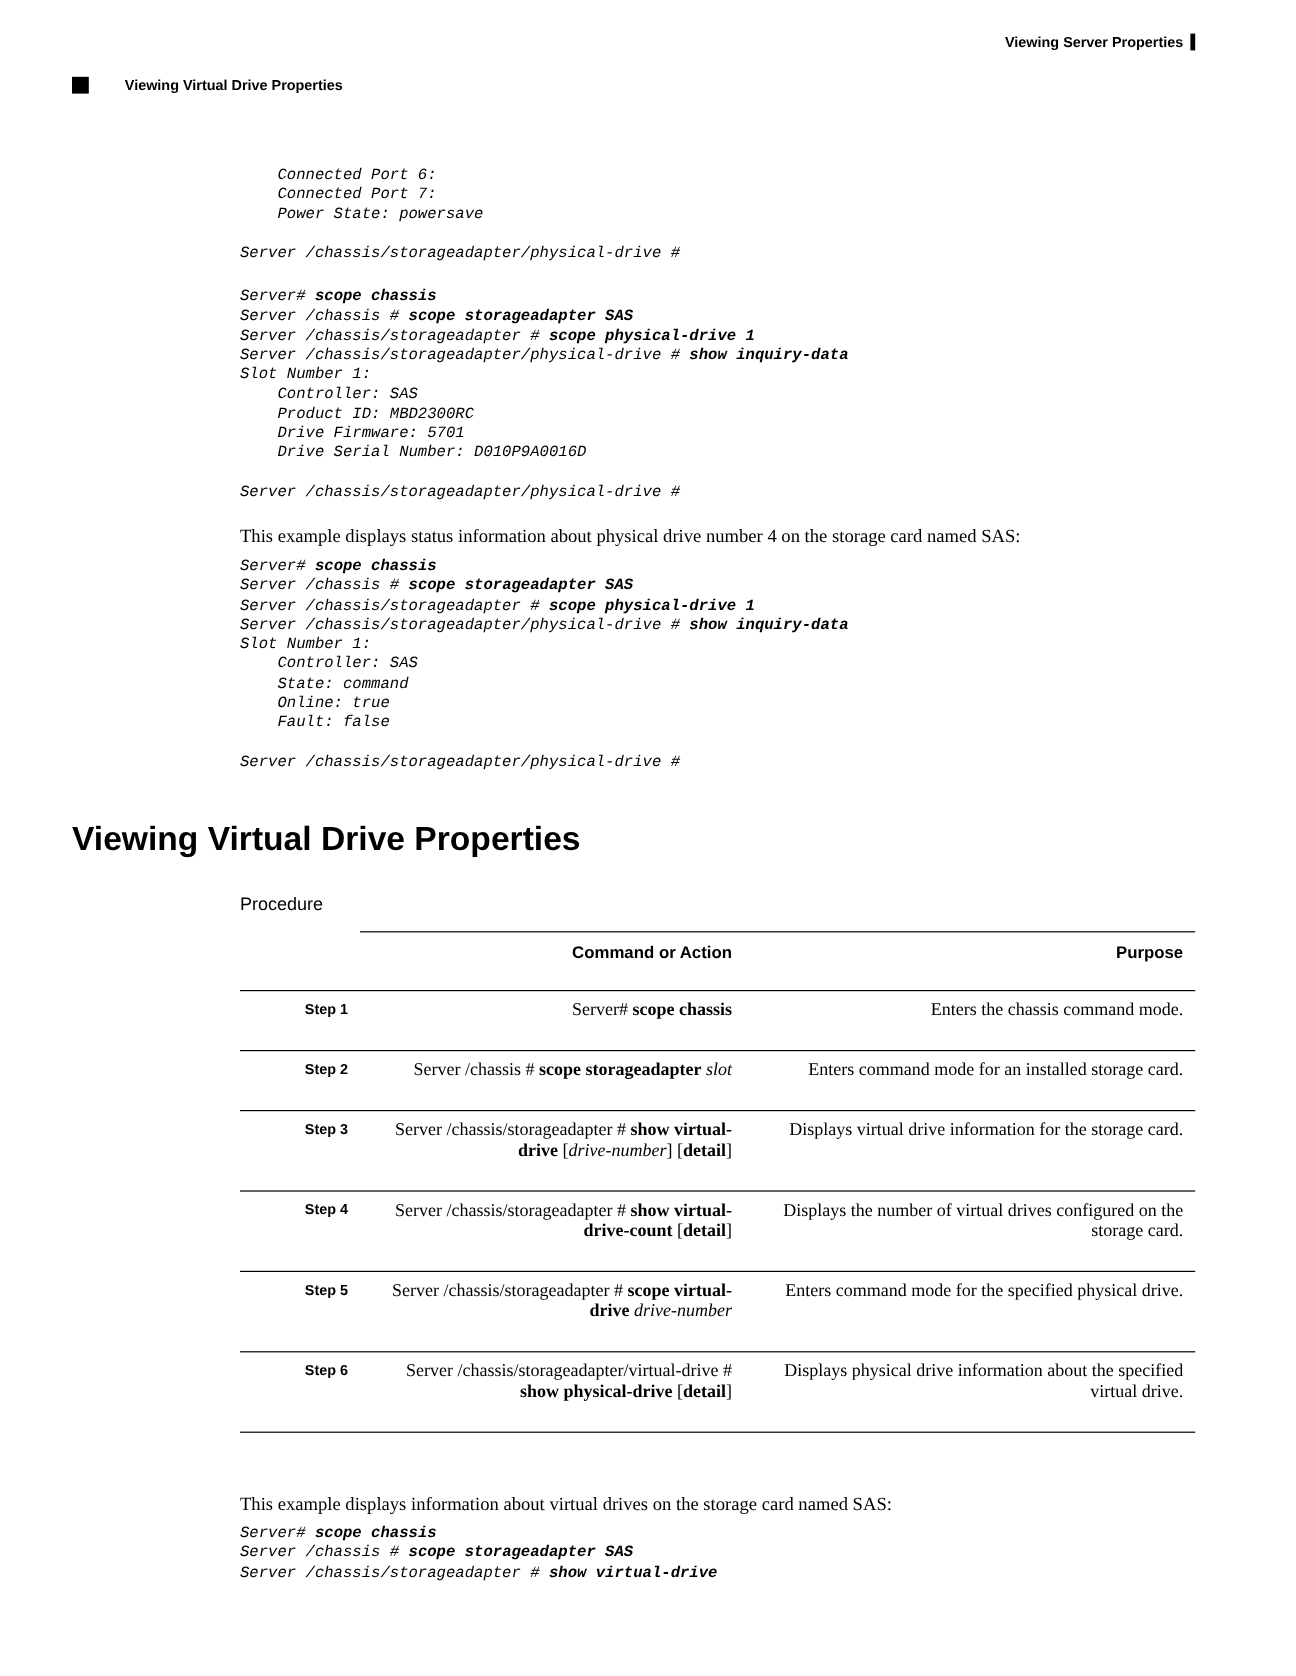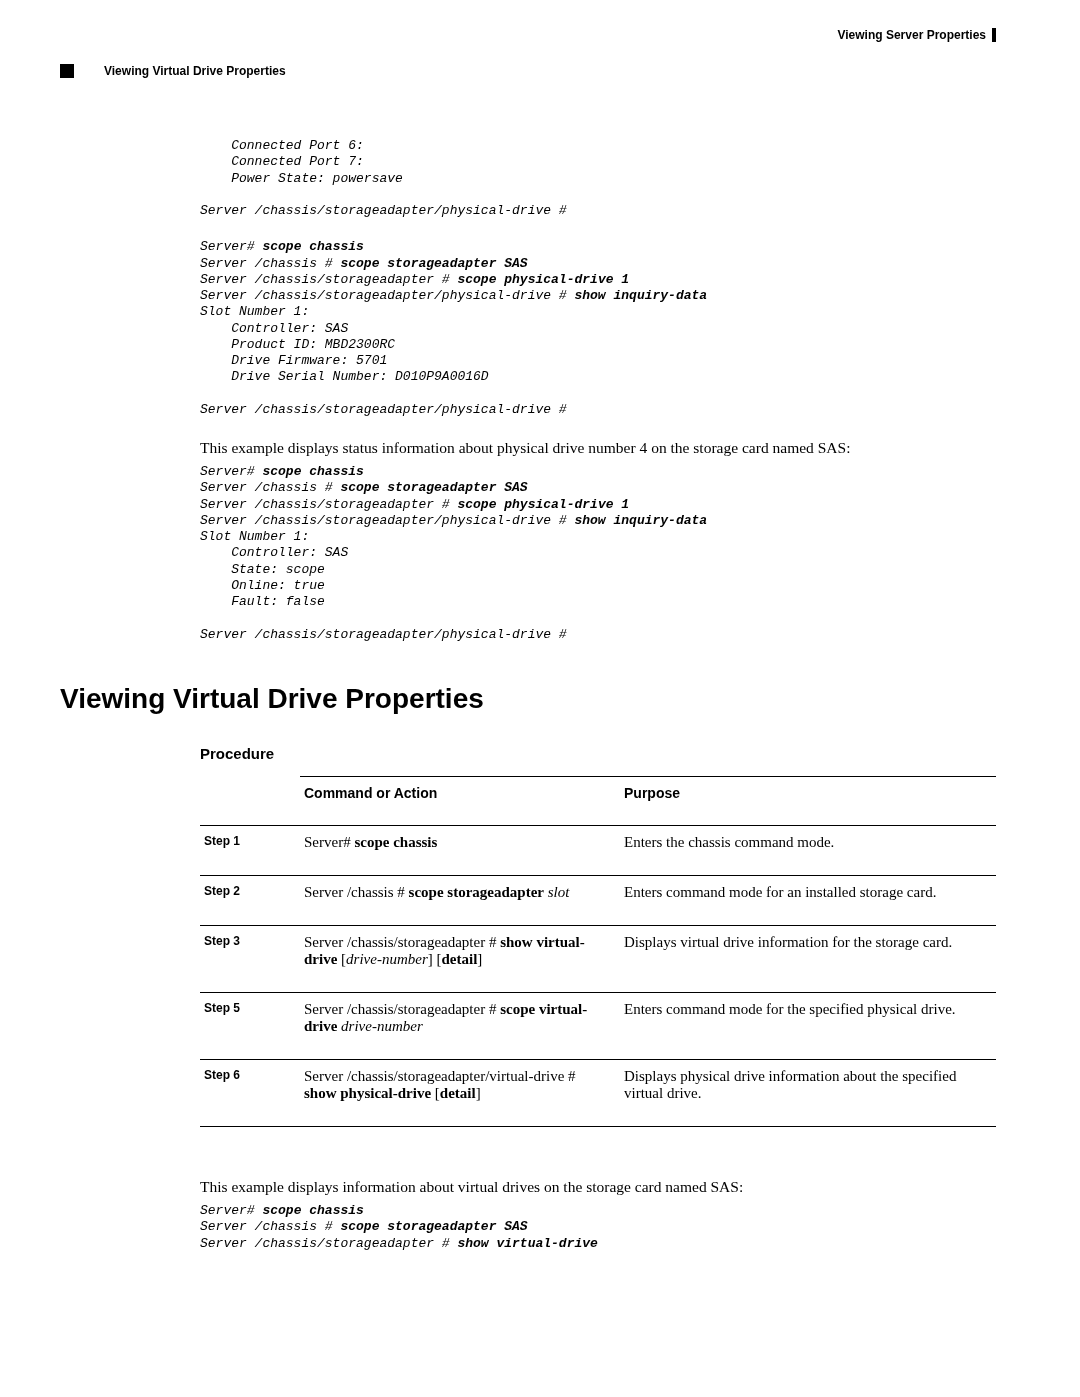--- a/index.html
+++ b/index.html
@@ -60,33 +60,33 @@
       margin: 2px 0 6px 0;
     }
     h1.section-title {
       font-family: Arial, Helvetica, sans-serif;
       font-weight: bold;
       font-size: 28px;
       margin: 40px 0 30px 0;
     }
     .procedure-label {
       font-family: Arial, Helvetica, sans-serif;
-      font-weight: bold;
+      font-weight: normal;
       font-size: 15px;
       margin-left: 140px;
       margin-bottom: 14px;
     }
     table.procedure {
       margin-left: 140px;
       border-collapse: collapse;
       font-size: 15px;
       width: calc(100% - 140px);
     }
     table.procedure th, table.procedure td {
-      text-align: left;
+      text-align: right;
       vertical-align: top;
       padding: 8px 10px 24px 4px;
       border-top: 1px solid #000;
     }
     table.procedure tr:last-child td { border-bottom: 1px solid #000; }
     table.procedure thead tr th:first-child {
       border-top: none;
     }
     table.procedure thead tr th {
       font-family: Arial, Helvetica, sans-serif;
@@ -140,21 +140,21 @@
 </div>
 
 <div class="content-block">
   <div class="narrative">This example displays status information about physical drive number 4 on the storage card named SAS:</div>
 <div class="mono"><span>Server# </span><span class="b">scope chassis</span>
 <span>Server /chassis # </span><span class="b">scope storageadapter SAS</span>
 <span>Server /chassis/storageadapter # </span><span class="b">scope physical-drive 1</span>
 <span>Server /chassis/storageadapter/physical-drive # </span><span class="b">show inquiry-data</span>
 <span>Slot Number 1:</span>
 <span>    Controller: SAS</span>
-<span>    State: scope</span>
+<span>    State: command</span>
 <span>    Online: true</span>
 <span>    Fault: false</span>
 <span></span>
 <span>Server /chassis/storageadapter/physical-drive #</span></div>
 </div>
 
 <h1 class="section-title">Viewing Virtual Drive Properties</h1>
 
 <div class="procedure-label">Procedure</div>
 
@@ -174,20 +174,25 @@
     </tr>
     <tr>
       <td class="step">Step 2</td>
       <td><span class="cmd-prompt">Server /chassis # </span><span class="cmd-bold">scope storageadapter</span><span class="cmd-ital"> slot</span></td>
       <td>Enters command mode for an installed storage card.</td>
     </tr>
     <tr>
       <td class="step">Step 3</td>
       <td><span class="cmd-prompt">Server /chassis/storageadapter # </span><span class="cmd-bold">show virtual-drive</span> [<span class="cmd-ital">drive-number</span>] [<span class="cmd-bold">detail</span>]</td>
       <td>Displays virtual drive information for the storage card.</td>
+    </tr>
+    <tr>
+      <td class="step">Step 4</td>
+      <td><span class="cmd-prompt">Server /chassis/storageadapter # </span><span class="cmd-bold">show virtual-drive-count</span> [<span class="cmd-bold">detail</span>]</td>
+      <td>Displays the number of virtual drives configured on the storage card.</td>
     </tr>
     <tr>
       <td class="step">Step 5</td>
       <td><span class="cmd-prompt">Server /chassis/storageadapter # </span><span class="cmd-bold">scope virtual-drive</span><span class="cmd-ital"> drive-number</span></td>
       <td>Enters command mode for the specified physical drive.</td>
     </tr>
     <tr>
       <td class="step">Step 6</td>
       <td><span class="cmd-prompt">Server /chassis/storageadapter/virtual-drive # </span><span class="cmd-bold">show physical-drive</span> [<span class="cmd-bold">detail</span>]</td>
       <td>Displays physical drive information about the specified virtual drive.</td>

